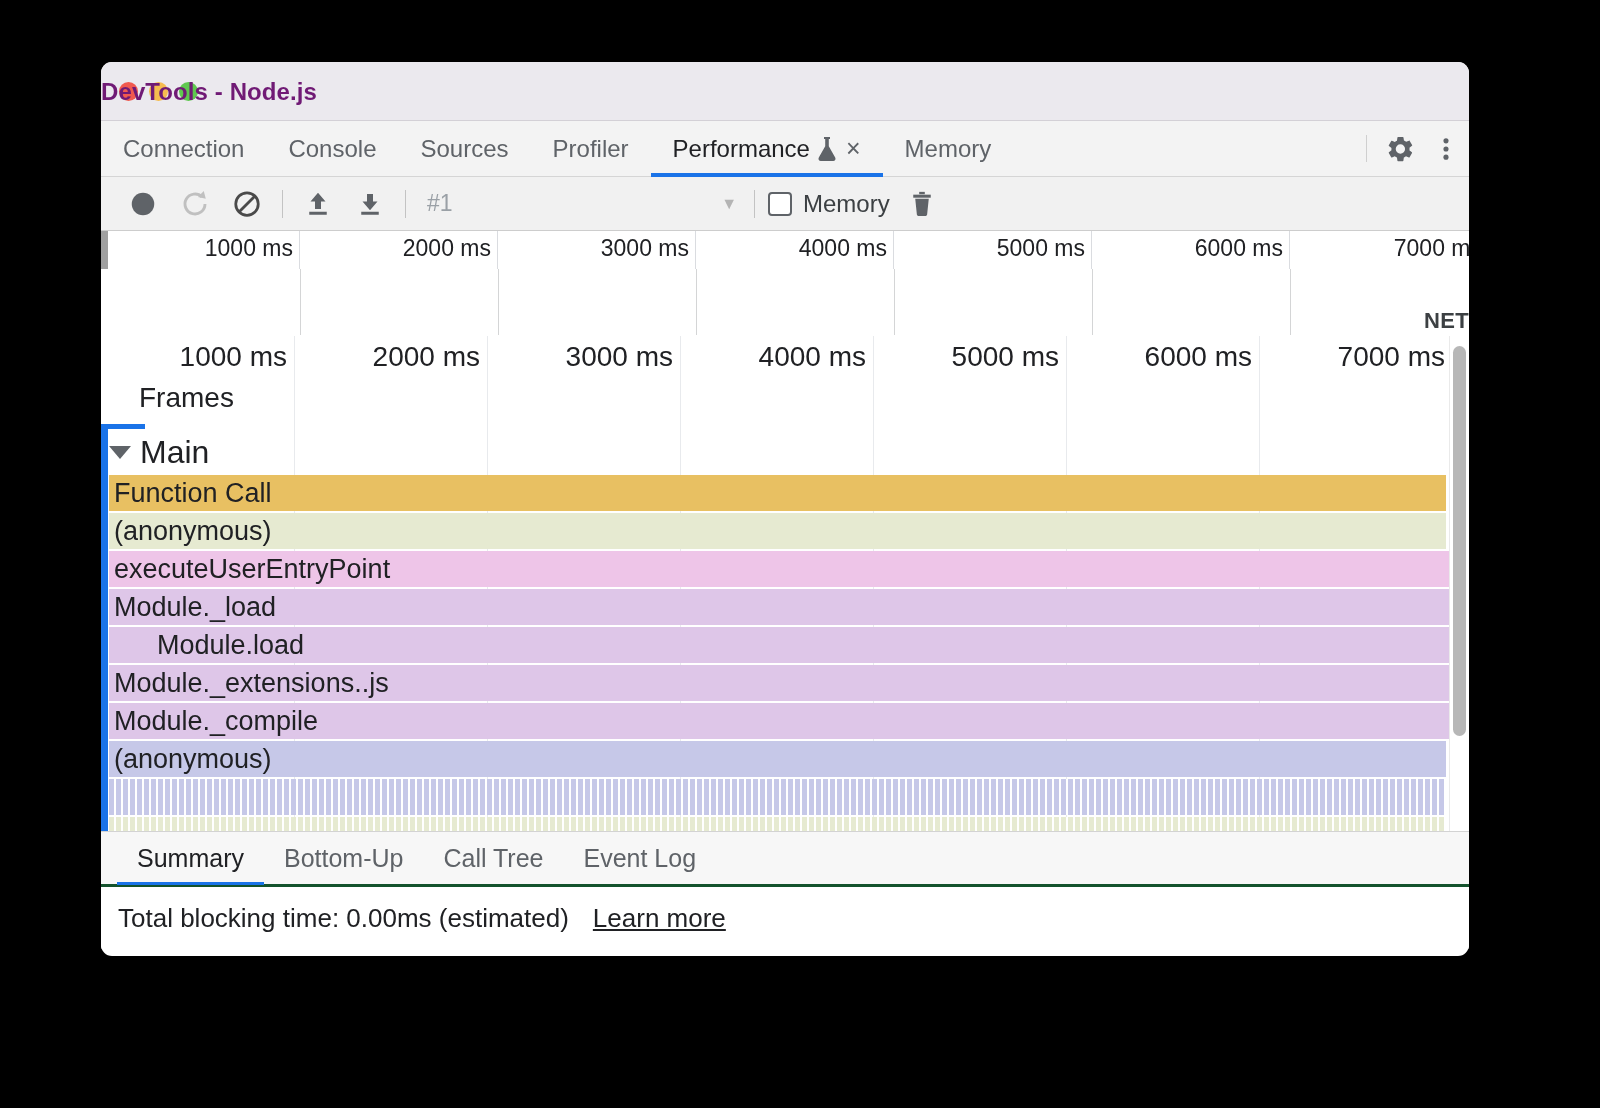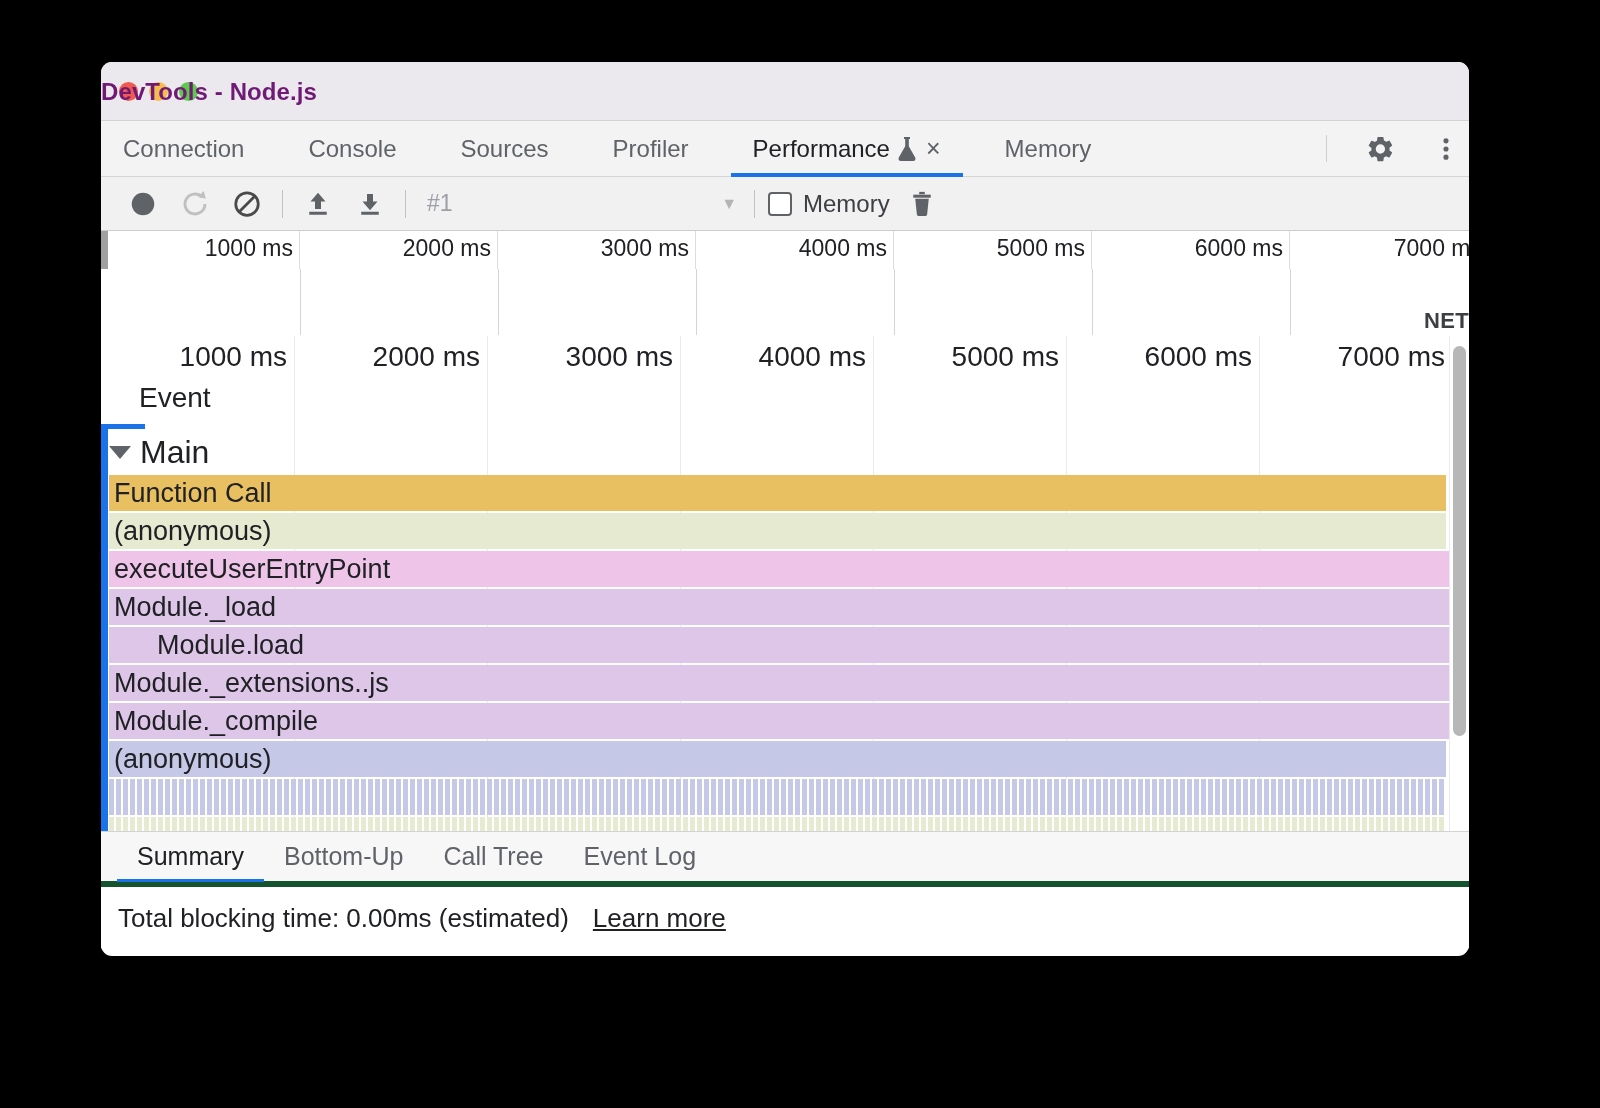--- a/index.html
+++ b/index.html
@@ -68,21 +68,20 @@
 
   
   .tabbar {
     position: relative;
     height: 56px;
     background: #f3f3f3;
     border-bottom: 1px solid #d5d5d5;
     box-sizing: border-box;
     display: flex;
     align-items: stretch;
-    gap: 20px;
   }
   .tab {
     display: flex;
     align-items: center;
     gap: 7px;
     padding: 0 22px;
     font-size: 24px;
     color: #5f6368;
     cursor: default;
     position: relative;
@@ -384,21 +383,21 @@
     background: #ffffff;
     border-left: 1px solid #eaeaea;
   }
 
   
   .bottombar {
     position: relative;
     height: 56px;
     background: #f7f7f7;
     border-top: 1px solid #d3d3d3;
-    border-bottom: 6px solid #14532d;
+    border-bottom: 3px solid #14532d;
     box-sizing: border-box;
     display: flex;
     align-items: stretch;
     padding-left: 16px;
   }
   .btab {
     display: flex;
     align-items: center;
     padding: 0 20px;
     font-size: 25px;
@@ -605,21 +604,21 @@
       </div>
 
       <div class="fc-vgrid" style="left:193px;"></div>
       <div class="fc-vgrid" style="left:386px;"></div>
       <div class="fc-vgrid" style="left:579px;"></div>
       <div class="fc-vgrid" style="left:772px;"></div>
       <div class="fc-vgrid" style="left:965px;"></div>
       <div class="fc-vgrid" style="left:1158px;"></div>
       <div class="fc-vgrid" style="left:1351px;"></div>
 
-      <div class="fc-frames">Event</div>
+      <div class="fc-frames">Frames</div>
 
       <div class="track-marker-cap"></div>
       <div class="track-marker"></div>
 
       <div class="fc-group">
         <span class="fc-caret"></span>
         <span>Main</span>
       </div>
 
       <div class="bar" style="top:139px;height:36px;width:1337px;background:#e8c062;">

